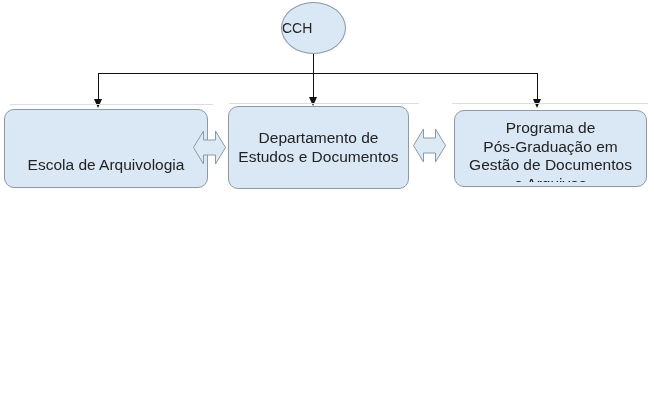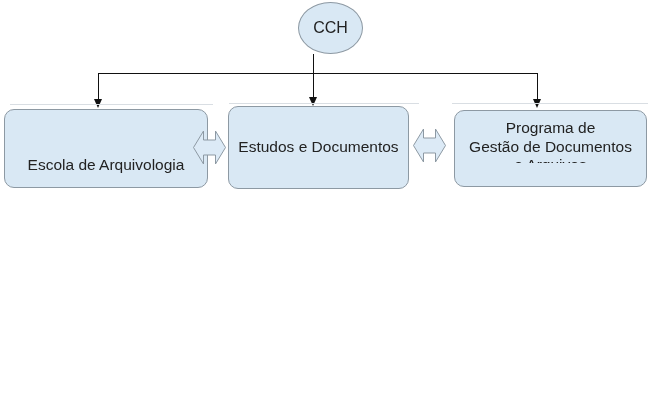--- a/index.html
+++ b/index.html
@@ -4,27 +4,27 @@
 <style>
   html,body{margin:0;padding:0;background:#ffffff;}
   body{
     width:654px;height:400px;overflow:hidden;
     font-family:"Liberation Sans",sans-serif;
   }
   .stage{position:relative;width:654px;height:400px;background:var(--background,#ffffff);}
 
   
   .node-ellipse{
-    position:absolute;left:298px;top:2px;width:65px;height:52px;
+    position:absolute;left:281px;top:2px;width:65px;height:52px;
     background:var(--shape_fill,#d9e8f4);
     border:1px solid var(--shape_border,#8d99a3);
     border-radius:50%;
-    display:flex;align-items:center;justify-content:center;
+    display:flex;align-items:center;justify-content:flex-start;
     box-sizing:border-box;
-    font-size:16px;color:var(--text,#222222);
+    font-size:14px;color:var(--text,#222222);
   }
 
   
   .cline{position:absolute;background:var(--connector,#111111);}
   #stem{left:313px;top:54px;width:1px;height:20px;}
   #hbar{left:98px;top:73px;width:440px;height:1px;}
   #drop-left{left:98px;top:73px;width:1px;height:27px;}
   #drop-center{left:313px;top:73px;width:1px;height:24px;}
   #drop-right{left:537px;top:73px;width:1px;height:27px;}
 
@@ -86,25 +86,27 @@
 
   <div class="faint" id="faint1"></div>
   <div class="faint" id="faint2"></div>
   <div class="faint" id="faint3"></div>
 
   <div class="box" id="box-escola">
     <div class="tline">Escola de Arquivologia</div>
   </div>
 
   <div class="box" id="box-dep">
+    <div class="tline">Departamento de</div>
     <div class="tline">Estudos e Documentos</div>
   </div>
 
   <div class="box" id="box-prog">
     <div class="tline">Programa de</div>
+    <div class="tline">Pós-Graduação em</div>
     <div class="tline">Gestão de Documentos</div>
     <div class="tline clipped">e Arquivos</div>
   </div>
 
   <svg class="dbl" id="dbl1" width="33" height="35" viewBox="0 0 33 35">
     <polygon points="0.5,17.5 10.5,1 10.5,10 22.5,10 22.5,1 32.5,17.5 22.5,34 22.5,25 10.5,25 10.5,34"></polygon>
   </svg>
 
   <svg class="dbl" id="dbl2" width="33" height="35" viewBox="0 0 33 35">
     <polygon points="0.5,17.5 10.5,1 10.5,10 22.5,10 22.5,1 32.5,17.5 22.5,34 22.5,25 10.5,25 10.5,34"></polygon>

